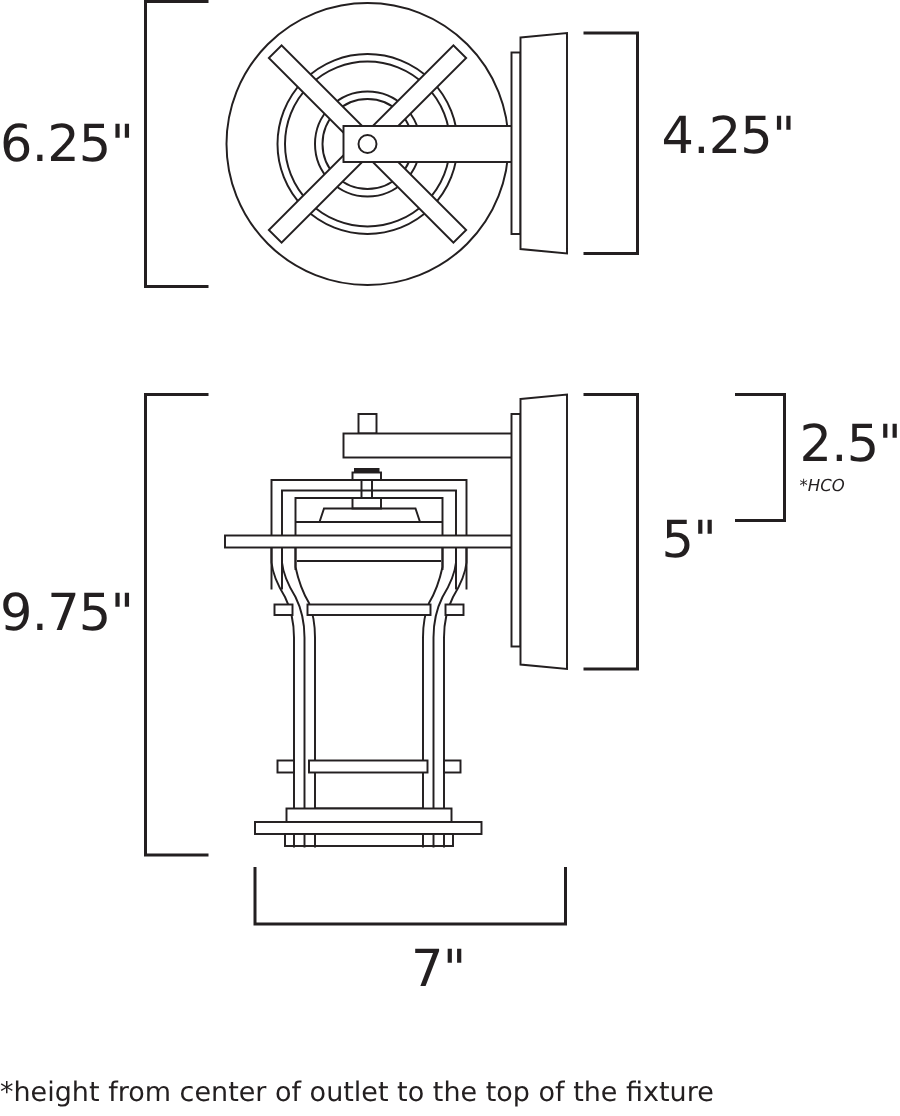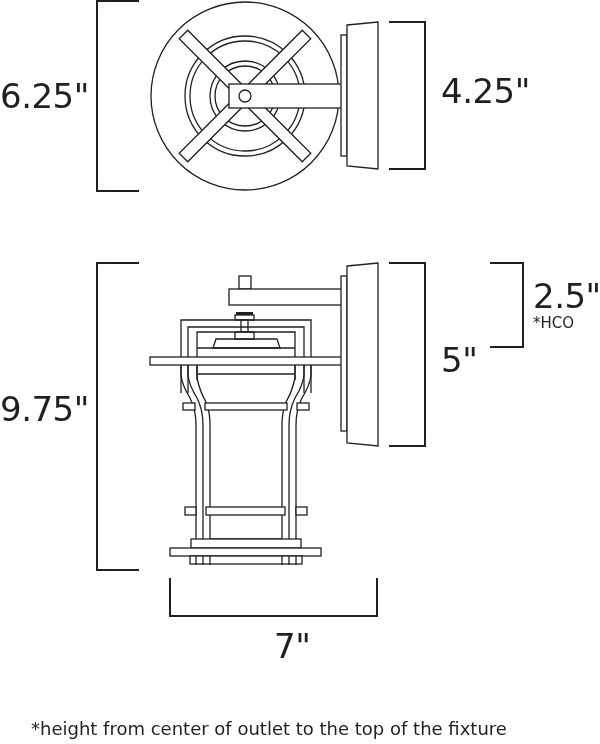--- a/index.html
+++ b/index.html
@@ -3,21 +3,21 @@
 <meta charset="utf-8">
 <style>
   html, body { margin: 0; padding: 0; background: #ffffff; }
   body { width: 600px; height: 744px; position: relative; overflow: hidden; font-family: "DejaVu Sans", sans-serif; }
   svg#drawing { position: absolute; left: 0; top: 0; }
   .ln { fill: none; stroke: #231f20; stroke-width: 1.3; }
   .lnw { fill: #ffffff; stroke: #231f20; stroke-width: 1.3; }
   .dim { fill: none; stroke: #231f20; stroke-width: 2; }
   .lbl { position: absolute; color: #231f20; font-family: "DejaVu Sans", sans-serif; white-space: nowrap; letter-spacing: -0.5px; }
   .big { font-size: 34px; line-height: 34px; }
-  .small { font-size: 15px; line-height: 15px; letter-spacing: 0; }
+  .small { font-size: 11px; line-height: 15px; letter-spacing: 0; font-style: italic; }
   .foot { font-size: 18px; line-height: 18px; letter-spacing: 0; }
 </style>
 </head>
 <body>
 
 <svg id="drawing" width="600" height="744" viewBox="0 0 600 744">
 
   <g>
 
     <polyline class="dim" points="139,1 97,1 97,191 139,191"></polyline>
@@ -105,13 +105,13 @@
   </g>
 </svg>
 
 <div class="lbl big" style="left:0px; top:79px;">6.25"</div>
 <div class="lbl big" style="left:441px; top:74px;">4.25"</div>
 <div class="lbl big" style="left:0px; top:392px;">9.75"</div>
 <div class="lbl big" style="left:441px; top:343px;">5"</div>
 <div class="lbl big" style="left:533px; top:279px;">2.5"</div>
 <div class="lbl small" style="left:533px; top:316px;">*HCO</div>
 <div class="lbl big" style="left:274px; top:629px;">7"</div>
-<div class="lbl foot" style="left:0px; top:720px;padding-left:31px;">*height from center of outlet to the top of the fixture</div>
+<div class="lbl foot" style="left:0px; top:720px;">*height from center of outlet to the top of the fixture</div>
 
 </body></html>

